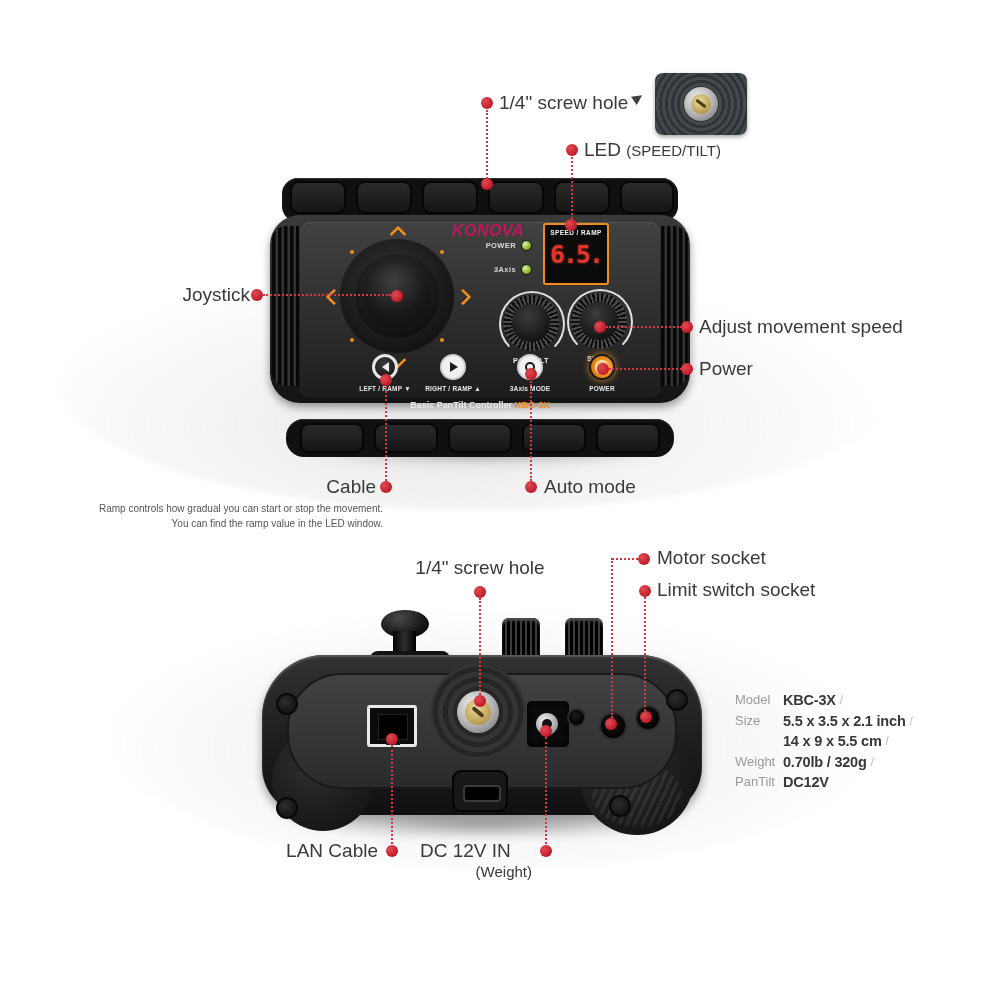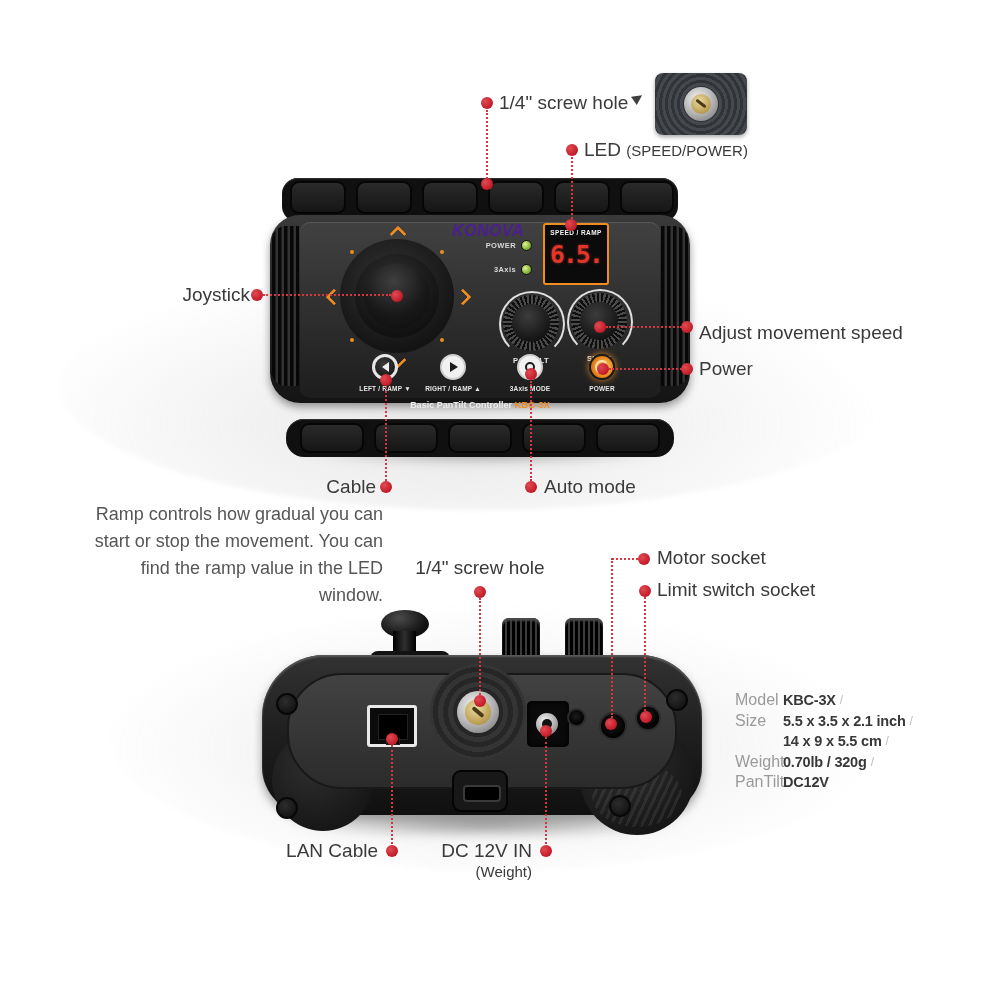--- a/index.html
+++ b/index.html
@@ -5,34 +5,34 @@
   html,body{margin:0;padding:0;background:#fff;}
   #canvas{position:relative;width:1000px;height:1000px;background:#ffffff;overflow:hidden;
           font-family:"Liberation Sans","DejaVu Sans",sans-serif;color:#3b3b3b;}
   .abs{position:absolute;}
   
   .lbl{font-size:19px;color:#3a3a3a;white-space:nowrap;z-index:30;}
   .lbl-sm{font-size:15px;color:#3a3a3a;}
   .dot{width:12px;height:12px;border-radius:50%;background:radial-gradient(circle at 35% 35%,#e14b52,#c11a28 70%);z-index:31;}
   .vline{width:0;border-left:2px dotted #d63640;z-index:29;}
   .hline{height:0;border-top:2px dotted #d63640;z-index:29;}
-  .para{font-size:18px;line-height:1.5;color:#565656;text-align:right;z-index:30;}
+  .para{font-size:10px;line-height:1.5;color:#565656;text-align:right;z-index:30;}
   
   .glow{border-radius:50%;filter:blur(2px);z-index:0;}
   .shadow{border-radius:50%;background:radial-gradient(ellipse,rgba(40,40,40,.45),rgba(40,40,40,0) 70%);filter:blur(5px);z-index:1;}
   
   #device-top{left:270px;top:178px;width:420px;height:279px;z-index:5;}
   .bumper{background:#101010;border-radius:16px;box-shadow:inset 0 1px 1px #333;}
   .tab{position:absolute;background:linear-gradient(180deg,#2a2a2a,#161616);border:2px solid #060606;border-radius:9px;}
   .dt-body{left:0;top:37px;width:420px;height:188px;border-radius:30px;
            background:linear-gradient(180deg,#3a3a3a,#232323 45%,#141414);box-shadow:0 4px 8px rgba(0,0,0,.4);}
   .rib{top:48px;width:27px;height:160px;background:repeating-linear-gradient(90deg,#070707 0 3px,#333 4px 6px);}
   .dt-face{left:30px;top:44px;width:360px;height:176px;border-radius:10px;
            background:linear-gradient(180deg,#414141,#2a2a2a 65%,#1d1d1d);box-shadow:inset 0 1px 0 #555;}
-  .brand{font-size:16px;font-weight:bold;font-style:italic;color:#4c1d95;letter-spacing:.5px;}
+  .brand{font-size:16px;font-weight:bold;font-style:italic;color:#be185d;letter-spacing:.5px;}
   .ledrow{display:flex;align-items:center;justify-content:flex-end;gap:5px;width:90px;}
   .ledrow span{font-size:7.5px;font-weight:bold;color:#d8d8d8;letter-spacing:.4px;}
   .gled{width:9px;height:9px;border-radius:50%;border:1px solid #151515;
         background:radial-gradient(circle at 35% 35%,#dff3a0,#84b531 60%,#577d1d);}
   .disp{left:273px;top:45px;width:66px;height:62px;border:2px solid #ef8c1e;border-radius:3px;
         background:#0b0b0b;box-sizing:border-box;text-align:center;}
   .disp-title{font-size:6.5px;font-weight:bold;color:#f2f2f2;letter-spacing:.4px;margin-top:4px;}
   .disp-val{font-family:"DejaVu Sans Mono",monospace;font-size:25px;font-weight:bold;color:#e2362a;
             letter-spacing:-2px;margin-top:4px;text-shadow:0 0 3px rgba(255,70,50,.55);}
   .joy-outer{left:70px;top:61px;width:114px;height:114px;border-radius:50%;
@@ -79,21 +79,21 @@
   .spiral{left:168px;top:61px;width:96px;height:96px;border-radius:50%;
           background:repeating-radial-gradient(circle at 50% 50%,#262626 0 5px,#343434 5px 10px);}
   .dcwell{left:265px;top:98px;width:42px;height:46px;border-radius:5px;background:#0a0a0a;box-shadow:inset 0 0 6px #000;}
   .hole{border-radius:50%;background:radial-gradient(circle at 45% 40%,#1c1c1c,#000 70%);border:2px solid #2c2c2c;}
   .usb{left:190px;top:167px;width:56px;height:42px;border-radius:9px;background:#181818;border:2px solid #040404;box-sizing:border-box;}
   .usb-in{position:absolute;left:9px;top:13px;width:34px;height:13px;border-radius:4px;background:#000;border:2px solid #3a3a3a;}
   .ribs2{background:repeating-linear-gradient(115deg,rgba(255,255,255,.07) 0 3px,rgba(0,0,0,0) 3px 7px);border-radius:50%;}
   
   #specs{left:735px;top:690px;z-index:30;}
   .srow{display:flex;line-height:20.5px;}
-  .skey{width:48px;font-size:16px;color:#9a9a9a;}
+  .skey{width:48px;font-size:13px;color:#9a9a9a;}
   .sval{font-size:14.5px;color:#383838;font-weight:bold;letter-spacing:-.2px;}
   .ssuf{font-size:12px;color:#bdbdbd;margin-left:4px;}
 </style>
 </head>
 <body>
 
 <div id="canvas">
 
   <div class="abs glow" style="left:60px;top:260px;width:840px;height:250px;background:radial-gradient(ellipse at 46% 66%,rgba(176,176,176,.30),rgba(255,255,255,0) 68%);"></div>
   <div class="abs glow" style="left:110px;top:600px;width:780px;height:270px;background:radial-gradient(ellipse at 48% 55%,rgba(176,176,176,.28),rgba(255,255,255,0) 68%);"></div>
@@ -229,35 +229,35 @@
   </div>
 
   <div class="abs lbl" style="left:499px;top:92px;">1/4" screw hole</div>
   <div class="abs dot" style="left:481px;top:97px;"></div>
   <div class="abs arrow" style="left:633px;top:93px;transform:rotate(-35deg);z-index:30;"></div>
   <div class="abs vline" style="left:486px;top:110px;height:73px;"></div>
   <div class="abs dot" style="left:481px;top:178px;"></div>
 
   <div class="abs lbl" style="left:584px;top:139px;">
     <span>LED</span>
-    <span class="lbl-sm">(SPEED/POWER)</span>
+    <span class="lbl-sm">(SPEED/TILT)</span>
   </div>
   <div class="abs dot" style="left:566px;top:144px;"></div>
   <div class="abs vline" style="left:571px;top:157px;height:66px;"></div>
   <div class="abs dot" style="left:565px;top:219px;"></div>
 
   <div class="abs lbl" style="left:140px;top:284px;width:110px;text-align:right;">Joystick</div>
   <div class="abs dot" style="left:251px;top:289px;"></div>
   <div class="abs hline" style="left:263px;top:294px;width:128px;"></div>
   <div class="abs dot" style="left:391px;top:290px;"></div>
 
   <div class="abs hline" style="left:606px;top:326px;width:76px;"></div>
   <div class="abs dot" style="left:594px;top:321px;"></div>
   <div class="abs dot" style="left:681px;top:321px;"></div>
-  <div class="abs lbl" style="left:699px;top:316px;margin-top:6px;">Adjust movement speed</div>
+  <div class="abs lbl" style="left:699px;top:316px;">Adjust movement speed</div>
 
   <div class="abs hline" style="left:609px;top:368px;width:73px;"></div>
   <div class="abs dot" style="left:597px;top:363px;"></div>
   <div class="abs dot" style="left:681px;top:363px;"></div>
   <div class="abs lbl" style="left:699px;top:358px;">Power</div>
 
   <div class="abs dot" style="left:380px;top:374px;"></div>
   <div class="abs vline" style="left:385px;top:387px;height:94px;"></div>
   <div class="abs dot" style="left:380px;top:481px;"></div>
   <div class="abs lbl" style="left:281px;top:476px;width:95px;text-align:right;">Cable</div>
@@ -286,21 +286,21 @@
   <div class="abs dot" style="left:640px;top:711px;"></div>
 
   <div class="abs dot" style="left:386px;top:733px;"></div>
   <div class="abs vline" style="left:391px;top:745px;height:99px;"></div>
   <div class="abs dot" style="left:386px;top:845px;"></div>
   <div class="abs lbl" style="left:270px;top:840px;width:108px;text-align:right;">LAN Cable</div>
 
   <div class="abs dot" style="left:540px;top:725px;"></div>
   <div class="abs vline" style="left:545px;top:737px;height:107px;"></div>
   <div class="abs dot" style="left:540px;top:845px;"></div>
-  <div class="abs lbl" style="left:420px;top:840px;width:112px;text-align:right;">DC 12V IN</div>
+  <div class="abs lbl" style="left:420px;top:840px;width:112px;text-align:left;">DC 12V IN</div>
   <div class="abs lbl-sm abs" style="position:absolute;left:420px;top:863px;width:112px;text-align:right;">(Weight)</div>
 
   <div class="abs" id="specs">
     <div class="srow">
       <span class="skey">Model</span>
       <span class="sval">KBC-3X</span>
       <span class="ssuf">/</span>
     </div>
     <div class="srow">
       <span class="skey">Size</span>

